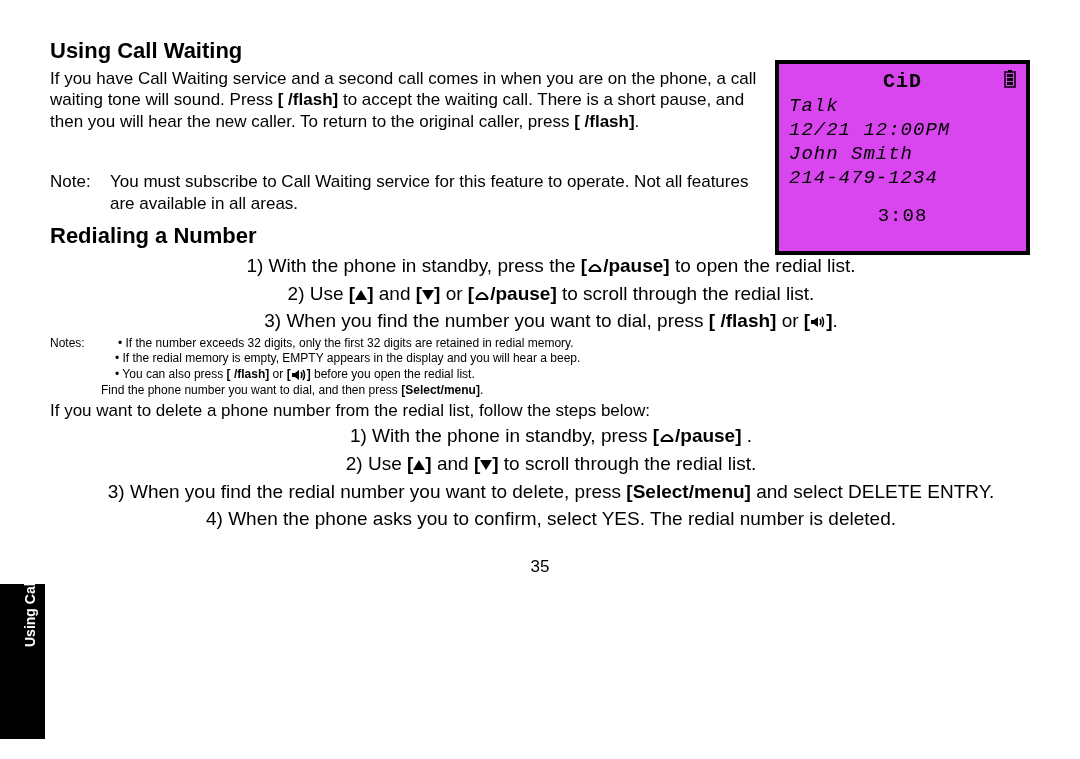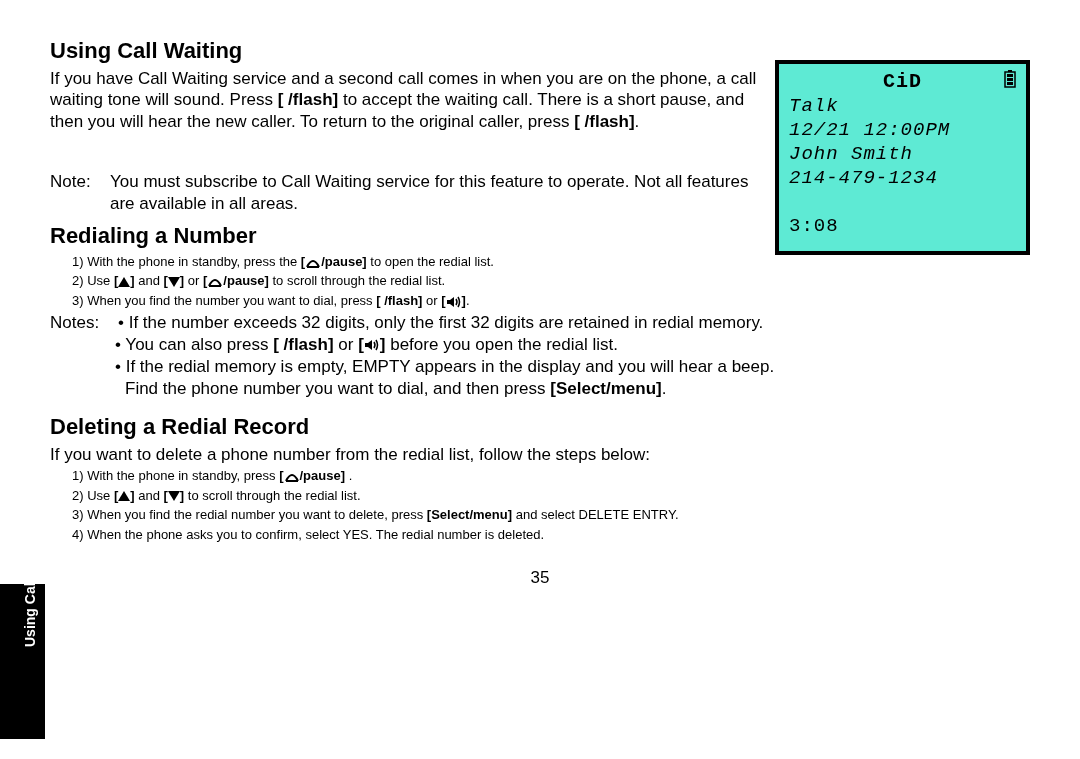--- a/index.html
+++ b/index.html
@@ -21,65 +21,66 @@
     font-weight: bold;
     margin: 8px 0 4px 0;
   }
   p {
     font-size: 17px;
     margin: 2px 0;
     line-height: 1.25;
   }
   .step {
     margin-left: 22px;
-    font-size: 13px;
+    font-size: 19px;
     line-height: 1.35;
+    text-align: center;
   }
   .notes-block {
-    font-size: 17px;
+    font-size: 12px;
     line-height: 1.3;
   }
   .bullet-line {
     margin-left: 75px;
     text-indent: -10px;
   }
   .bullet-find {
-    margin-left: 75px;
+    margin-left: 51px;
   }
   .bold { font-weight: bold; }
   .lcd {
     position: absolute;
     top: 60px;
     right: 50px;
     width: 255px;
     height: 195px;
     border: 4px solid #000;
     box-sizing: border-box;
     font-family: "Courier New", monospace;
     font-size: 19px;
     padding: 6px 10px;
-    background: #5eead4;
+    background: #d946ef;
     letter-spacing: 1px;
   }
   .lcd .cid-row {
     text-align: center;
     font-weight: bold;
     font-size: 20px;
     position: relative;
   }
   .lcd .battery {
     position: absolute;
     right: 0;
     top: 0;
     font-size: 18px;
   }
   .lcd .line { margin: 2px 0; font-style: italic; }
   .lcd .timer {
-    text-align: left;
-    margin-top: 26px;
+    text-align: center;
+    margin-top: 16px;
   }
   .side-tab {
     position: absolute;
     left: 0;
     bottom: 20px;
     width: 45px;
     height: 155px;
     background: #000;
   }
   .side-text {
@@ -185,35 +186,34 @@
           <polygon points="4,4 8,1 8,11 4,8" fill="#000"></polygon>
           <path d="M10 3 Q12 6 10 9" stroke="#000" stroke-width="1.5" fill="none"></path>
           <path d="M12 1 Q15 6 12 11" stroke="#000" stroke-width="1.5" fill="none"></path>
         </svg>]</span><span>.</span>
   </p>
   <div class="notes-block">
     <div style="display:flex">
       <div style="min-width:68px">Notes:</div>
       <div>• If the number exceeds 32 digits, only the first 32 digits are retained in redial memory.</div>
     </div>
+    <div class="bullet-line">• If the redial memory is empty, EMPTY appears in the display and you will hear a beep.</div>
     <div class="bullet-line">
       <span>• You can also press </span><span class="bold">[ /flash]</span><span> or </span><span class="bold">[<svg class="icon" width="16" height="12" viewBox="0 0 16 12">
             <rect x="1" y="4" width="3" height="4" fill="#000"></rect>
             <polygon points="4,4 8,1 8,11 4,8" fill="#000"></polygon>
             <path d="M10 3 Q12 6 10 9" stroke="#000" stroke-width="1.5" fill="none"></path>
             <path d="M12 1 Q15 6 12 11" stroke="#000" stroke-width="1.5" fill="none"></path>
           </svg>]</span><span> before you open the redial list.</span>
     </div>
-    <div class="bullet-line">• If the redial memory is empty, EMPTY appears in the display and you will hear a beep.</div>
     <div class="bullet-find">
       <span>Find the phone number you want to dial, and then press </span><span class="bold">[Select/menu]</span><span>.</span>
     </div>
   </div>
 
-  <h2 style="margin-top:14px">Deleting a Redial Record</h2>
   <p>If you want to delete a phone number from the redial list, follow the steps below:</p>
   <p class="step">
     <span>1) With the phone in standby, press </span><span class="bold">[<svg class="icon" width="16" height="12" viewBox="0 0 16 12">
           <path d="M2 10 Q8 -2 14 10" stroke="#000" stroke-width="2" fill="none"></path>
           <line x1="2" y1="10" x2="14" y2="10" stroke="#000" stroke-width="2"></line>
         </svg>/pause]</span><span> .</span>
   </p>
   <p class="step">
     <span>2) Use </span><span class="bold">[<span class="up-arrow"></span>]</span><span> and </span><span class="bold">[<span class="down-arrow"></span>]</span><span> to scroll through the redial list.</span>
   </p>

